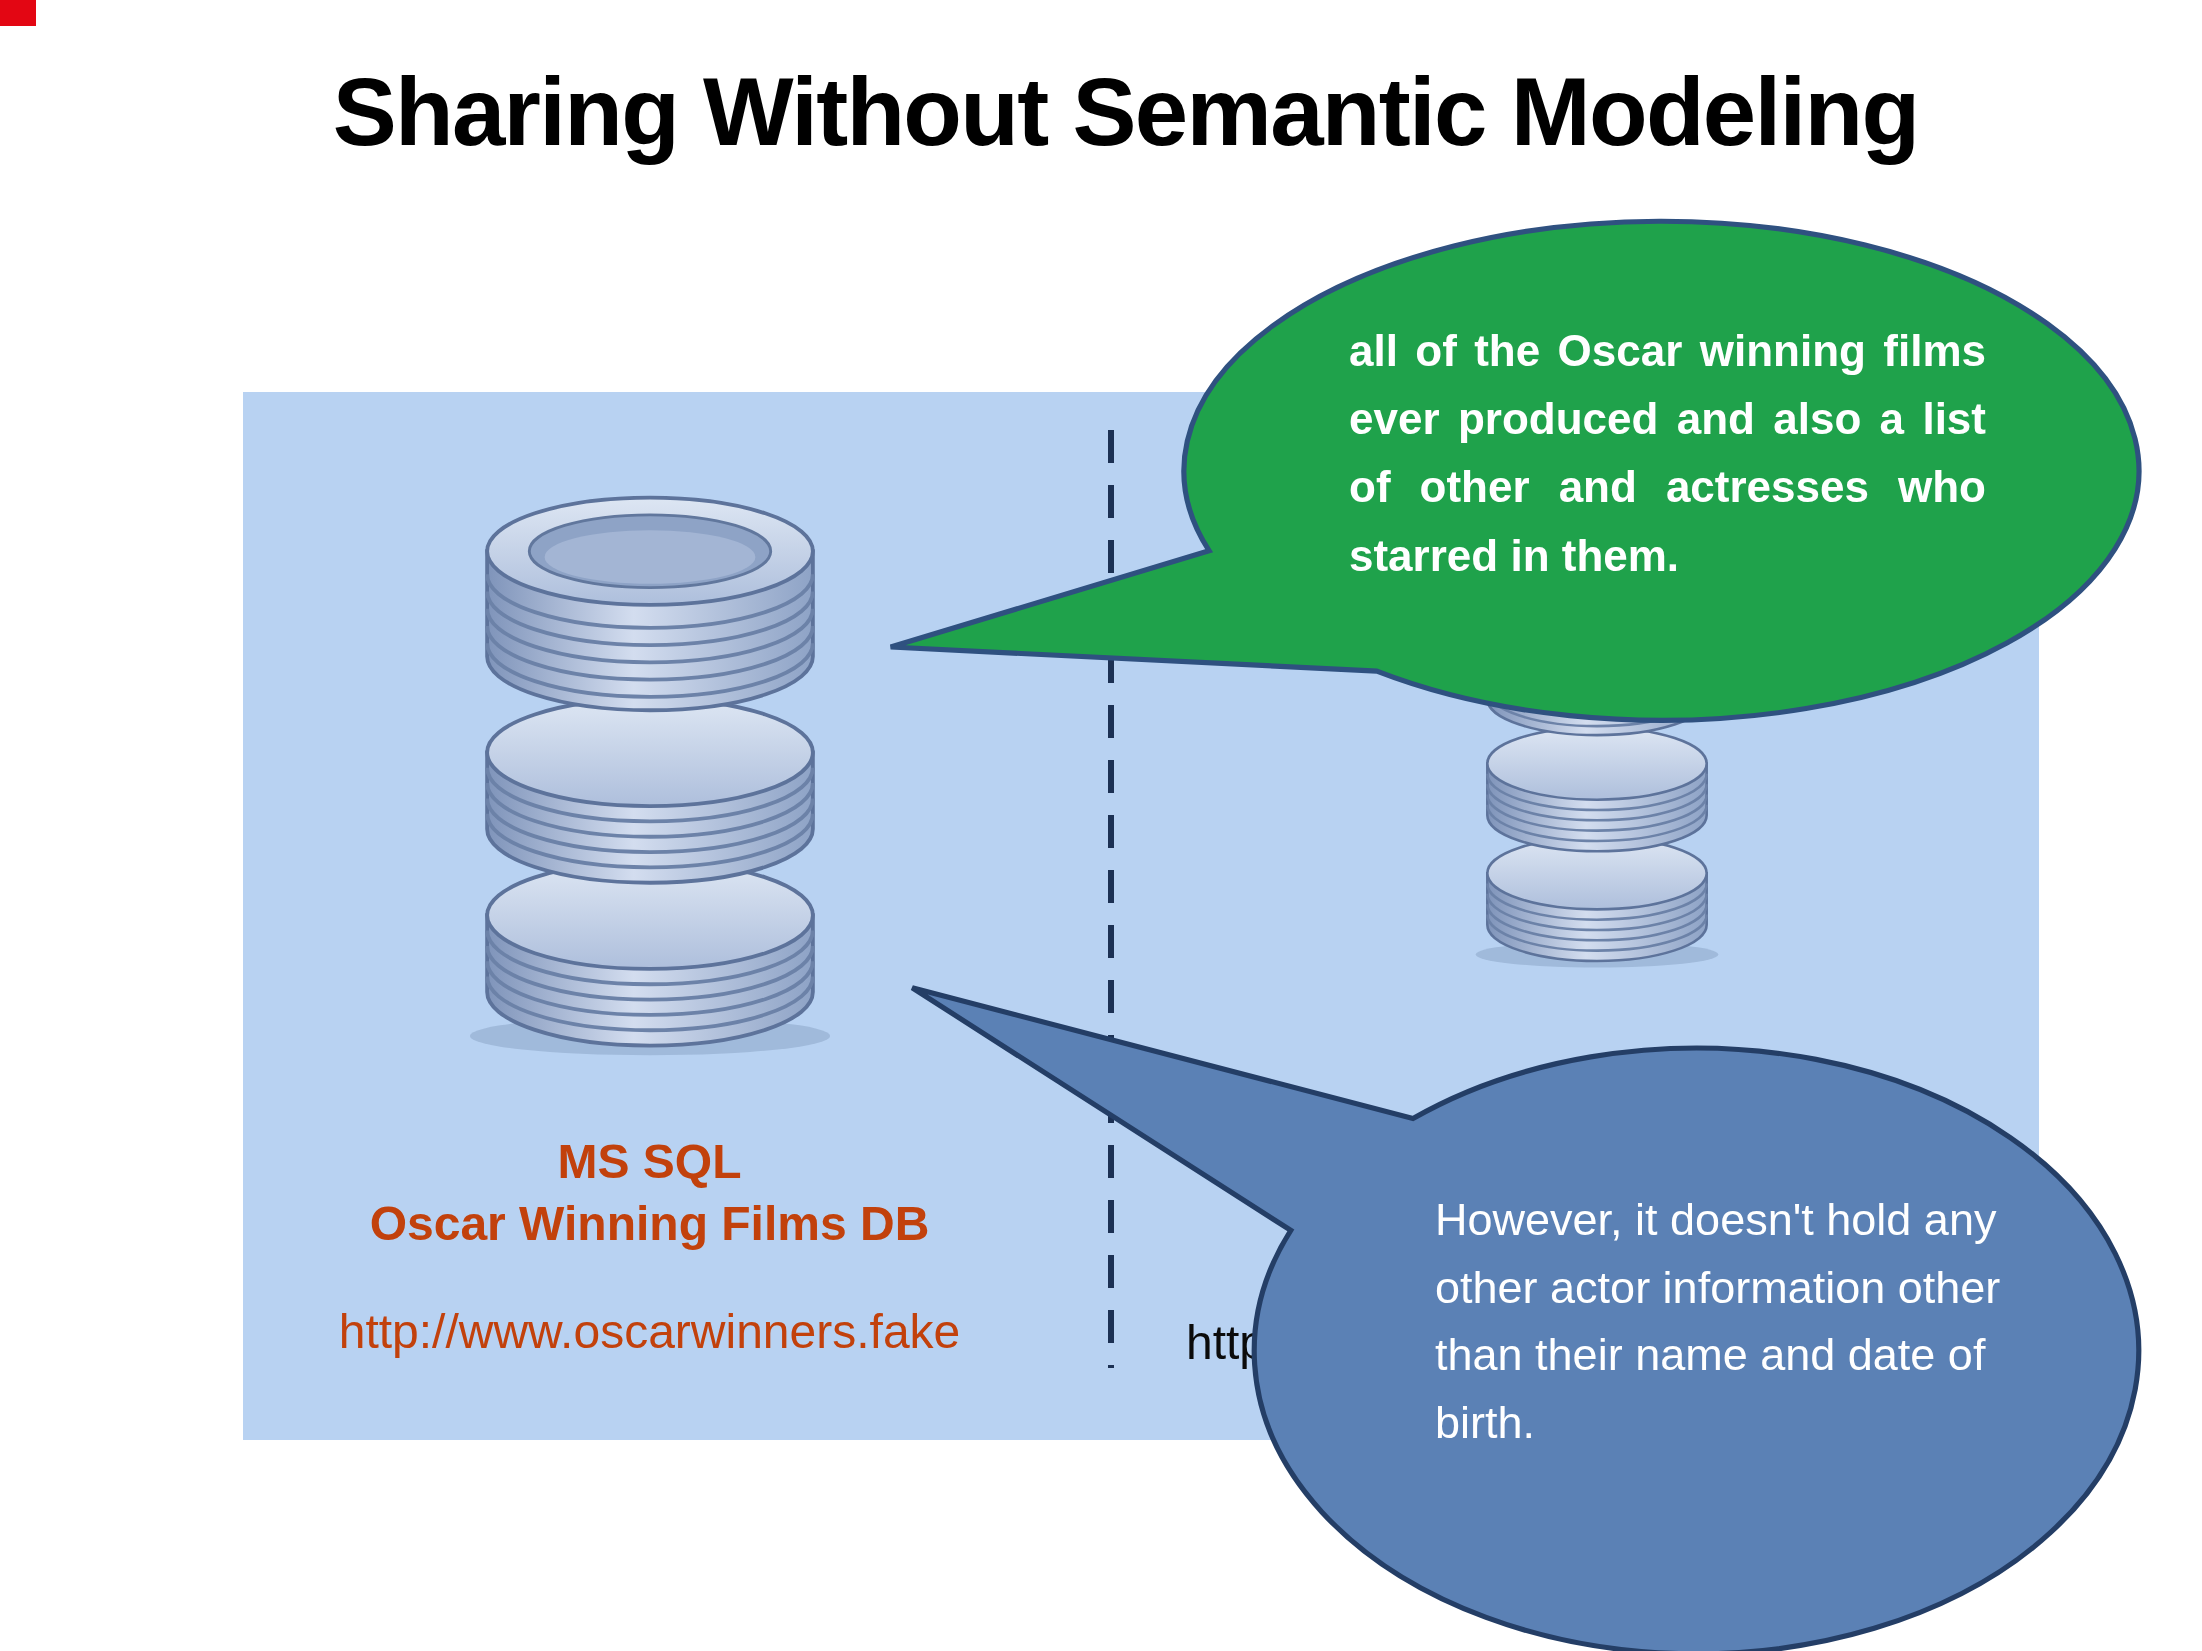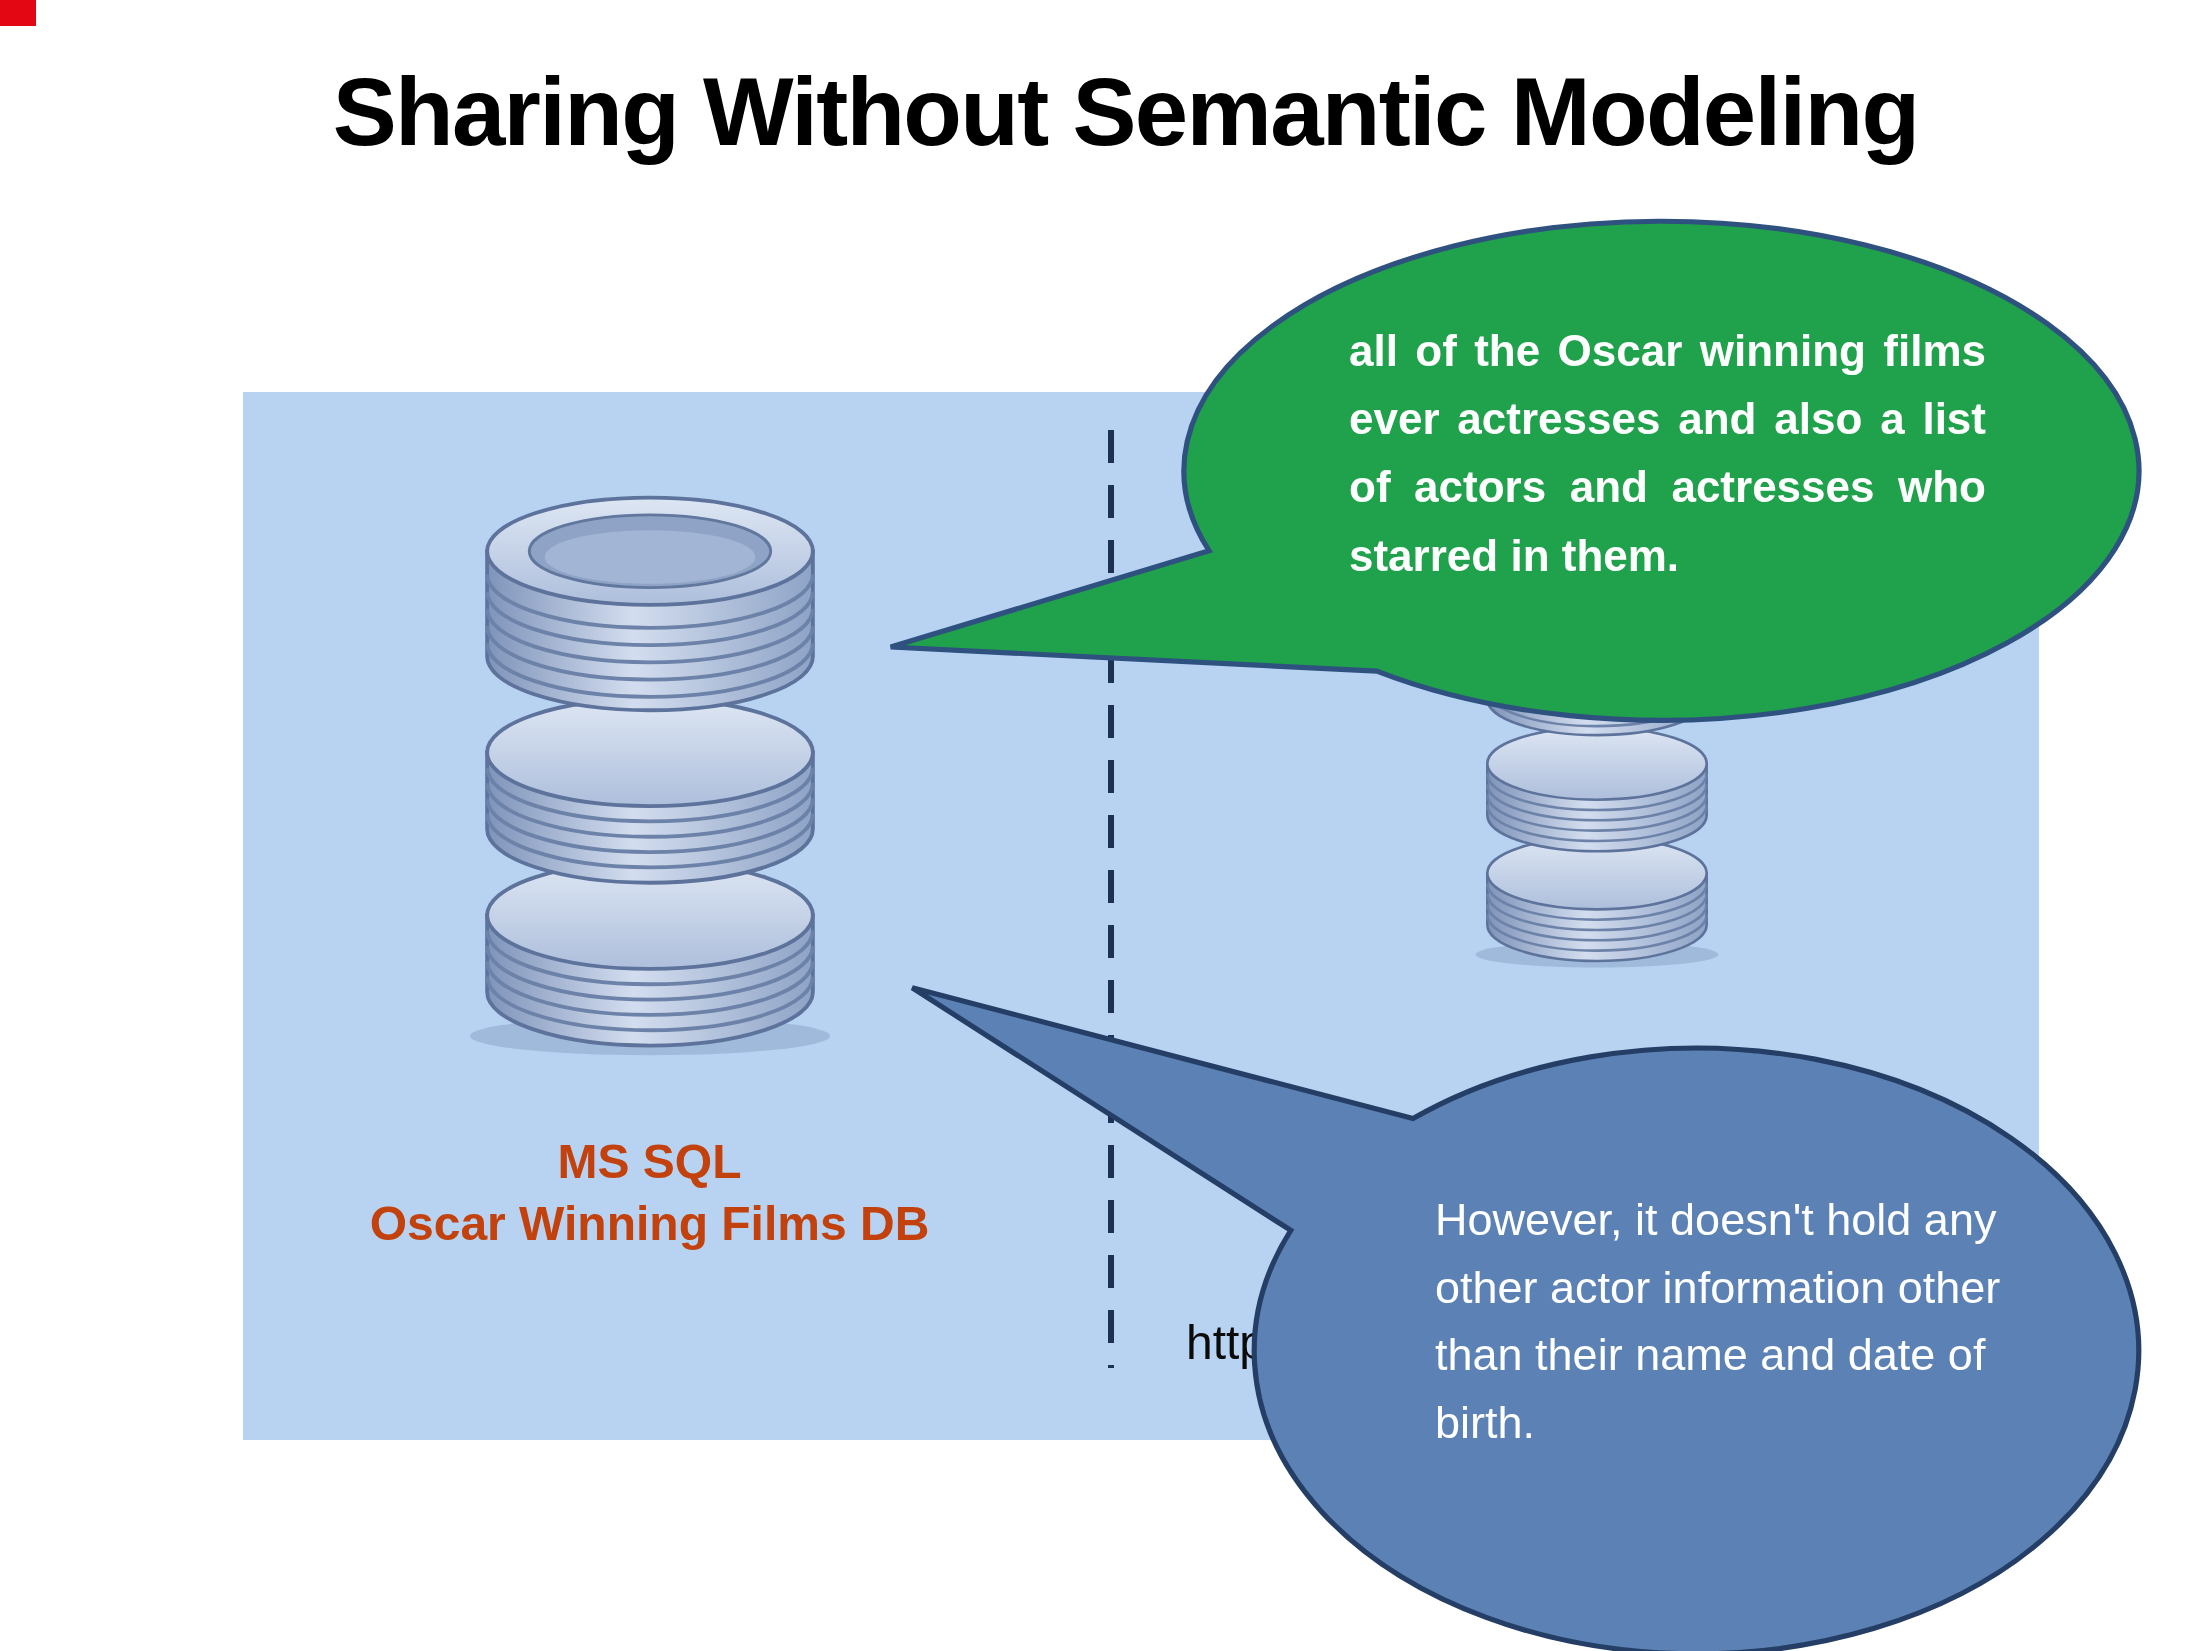--- a/index.html
+++ b/index.html
@@ -170,27 +170,28 @@
     <use href="#db-icon"></use>
   </svg>
 
   <svg class="db-right" viewBox="0 0 220 310">
     <use href="#db-icon"></use>
   </svg>
 
   <div class="db-caption">
     <p class="db-name">MS SQL</p>
     <p class="db-desc">Oscar Winning Films DB</p>
+    <p class="db-url">http://www.oscarwinners.fake</p>
   </div>
 
   <div class="right-url">http</div>
 
   <svg class="bubbles" viewBox="0 0 2560 1920">
     <path class="bubble-green-shape" d="M 1035 752 L 1405 640 A 555 290 0 1 1 1600 780 Z" fill="#1fa24b"></path>
     <path class="bubble-blue-shape" d="M 1060 1148 L 1642 1300 A 514 352 0 1 1 1500 1430 Z" fill="#5b81b5"></path>
   </svg>
 
-  <div class="green-text">all of the Oscar winning films ever actresses and also a list of actors and actresses who starred in them.</div>
+  <div class="green-text">all of the Oscar winning films ever produced and also a list of other and actresses who starred in them.</div>
 
   <div class="blue-text">However, it doesn't hold any other actor information other than their name and date of birth.</div>
 
 </div>
 
 
 </body></html>

